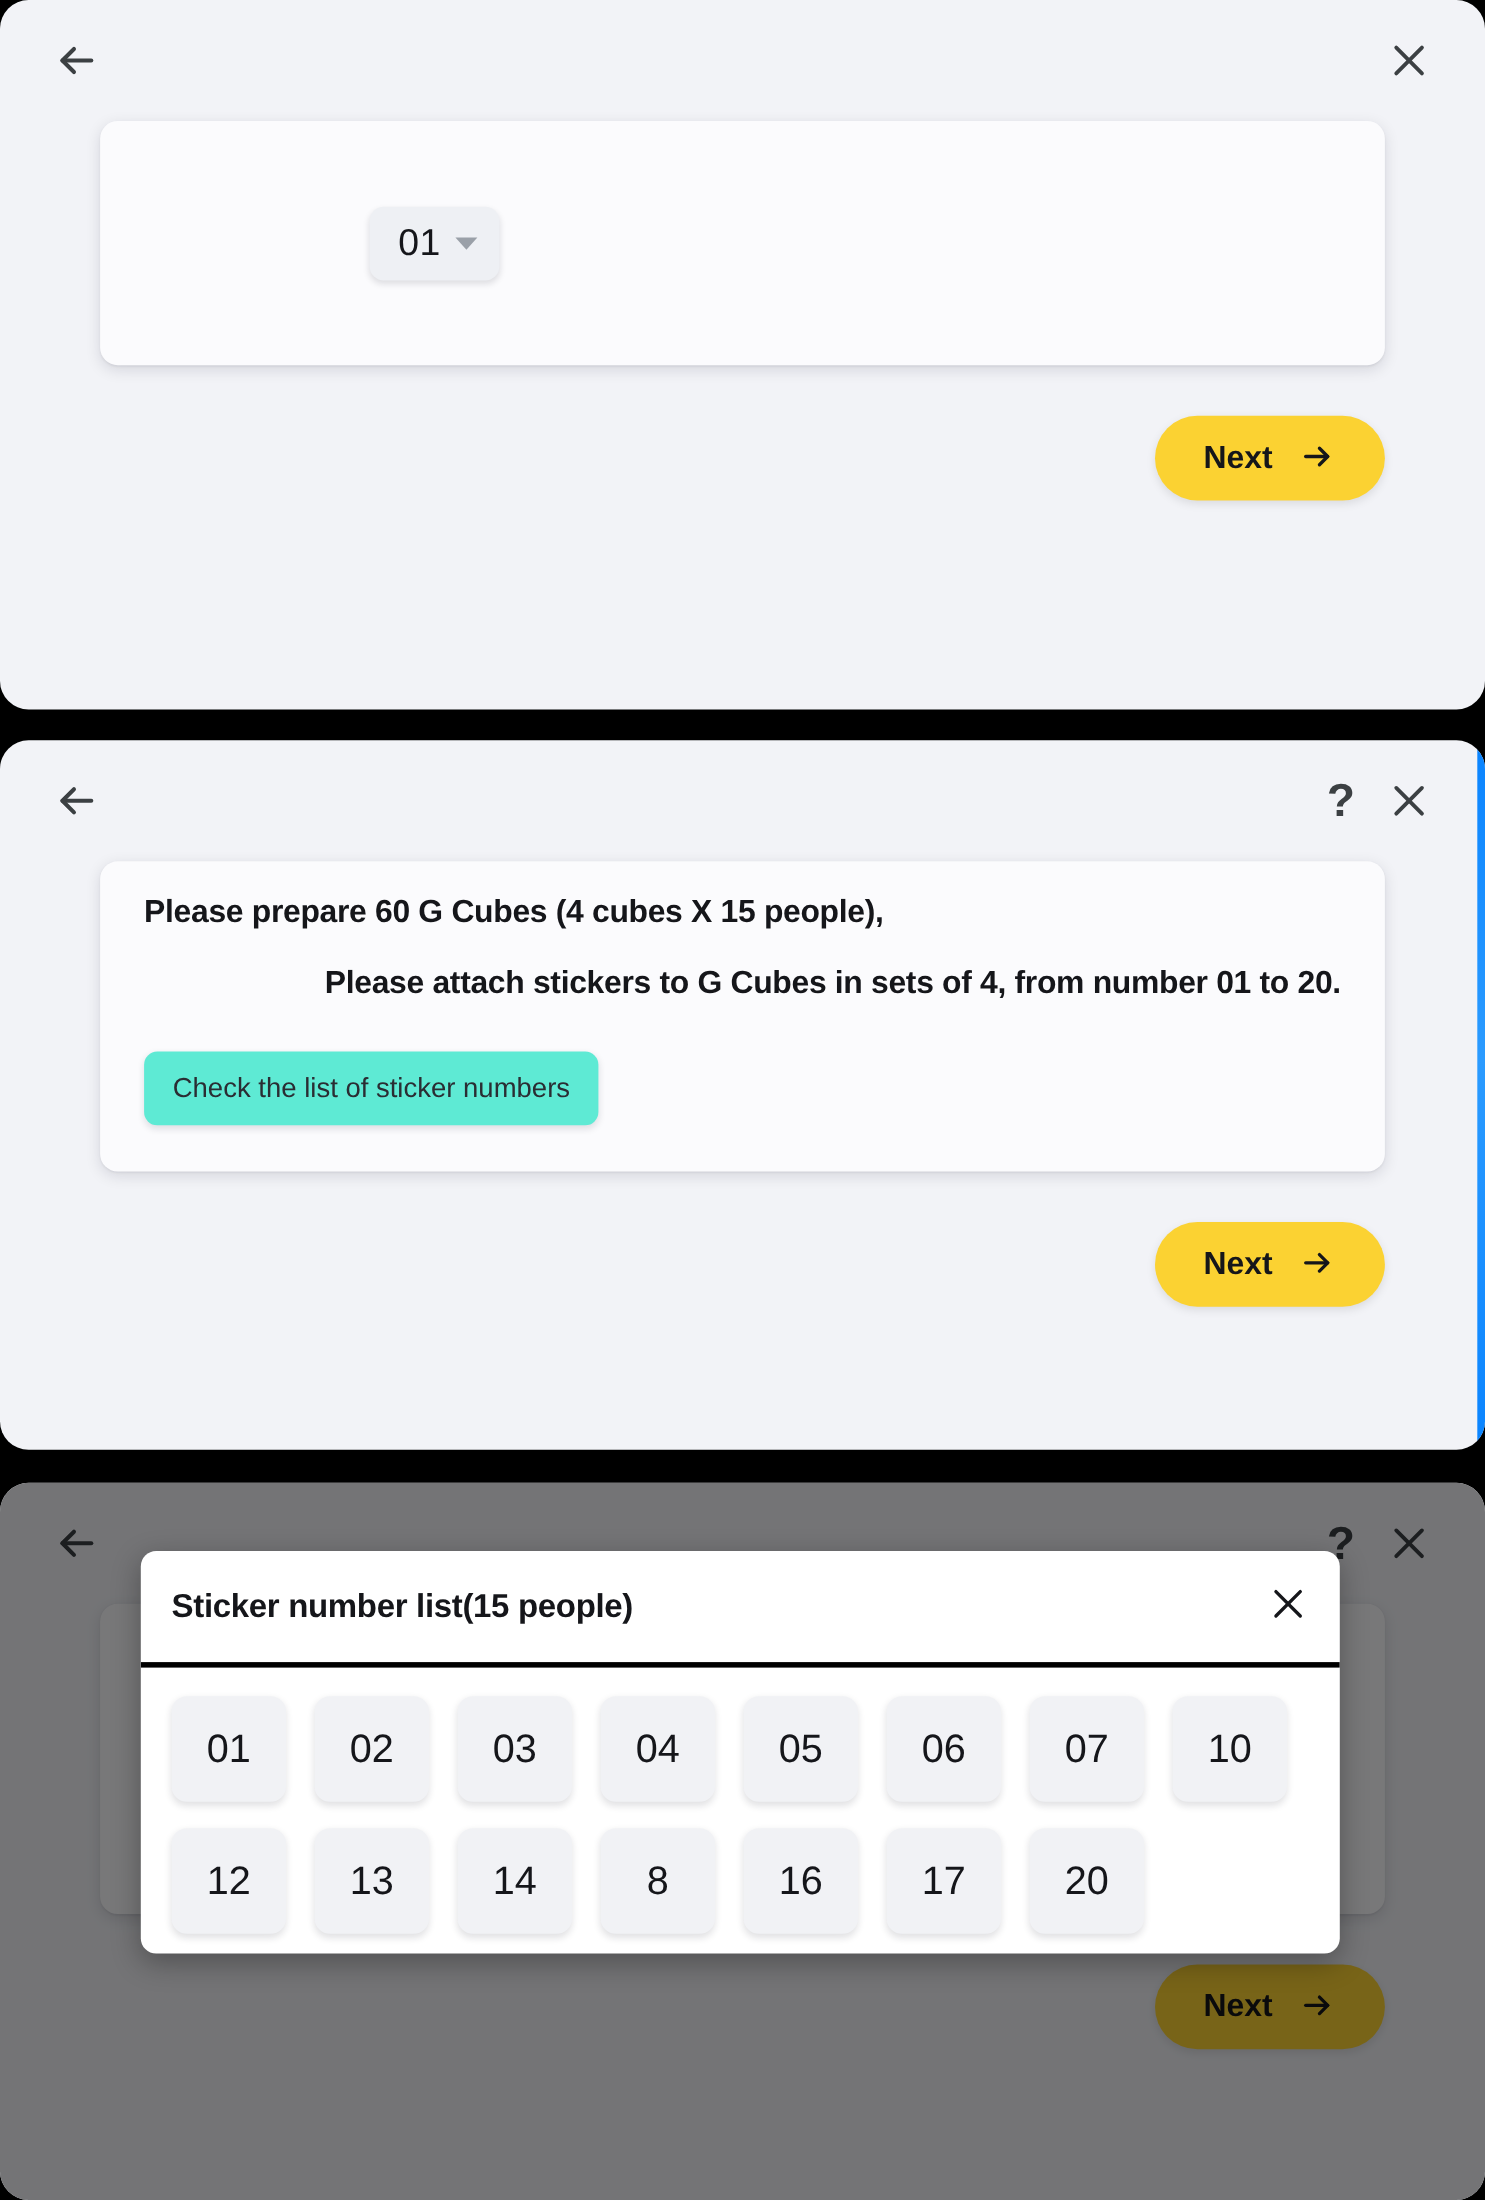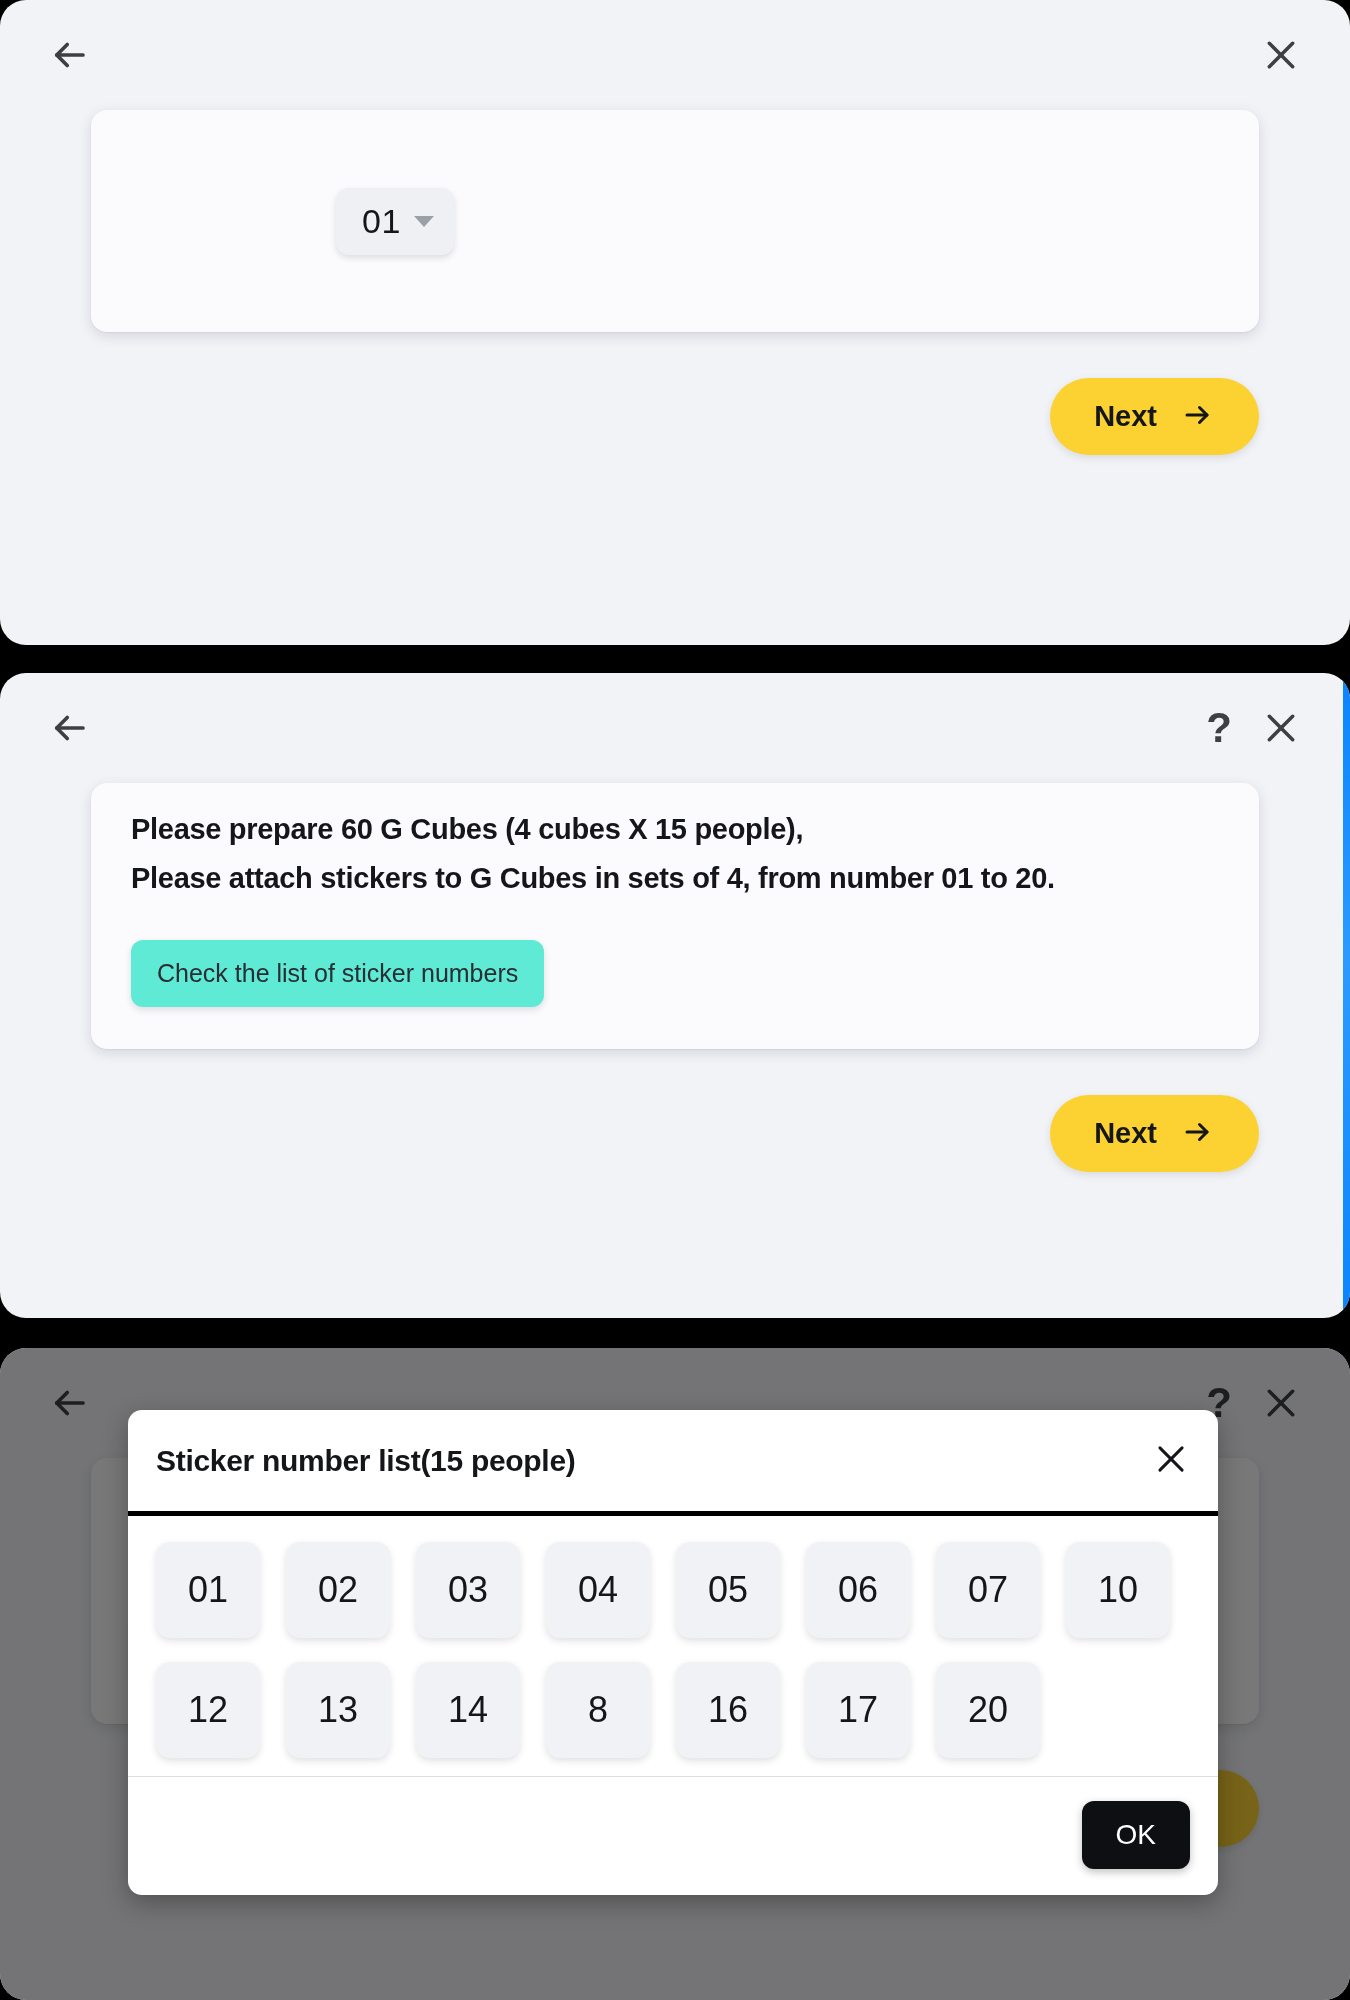--- a/index.html
+++ b/index.html
@@ -123,21 +123,21 @@
   }
 
   
   .line {
     font-size: 29px;
     font-weight: 700;
     color: #15161a;
     letter-spacing: -.3px;
     line-height: 1.1;
   }
-  .line + .line { margin-top: 17px; }
+  .line + .line { margin-top: 33px; text-align: right; }
 
   .ghost-btn {
     margin-top: 45px;
     display: inline-block;
     background: #5eead4;
     border: none;
     border-radius: 12px;
     padding: 19px 26px;
     font-size: 25px;
     color: #2a2d33;
@@ -410,16 +410,13 @@
         <button class="num-cell">12</button>
         <button class="num-cell">13</button>
         <button class="num-cell">14</button>
         <button class="num-cell">8</button>
         <button class="num-cell">16</button>
         <button class="num-cell">17</button>
         <button class="num-cell">20</button>
       </div>
   </div>
 
-  <div class="modal-footer">
-    <button class="ok-btn">OK</button>
-  </div>
 </div>
 
 </body></html>

